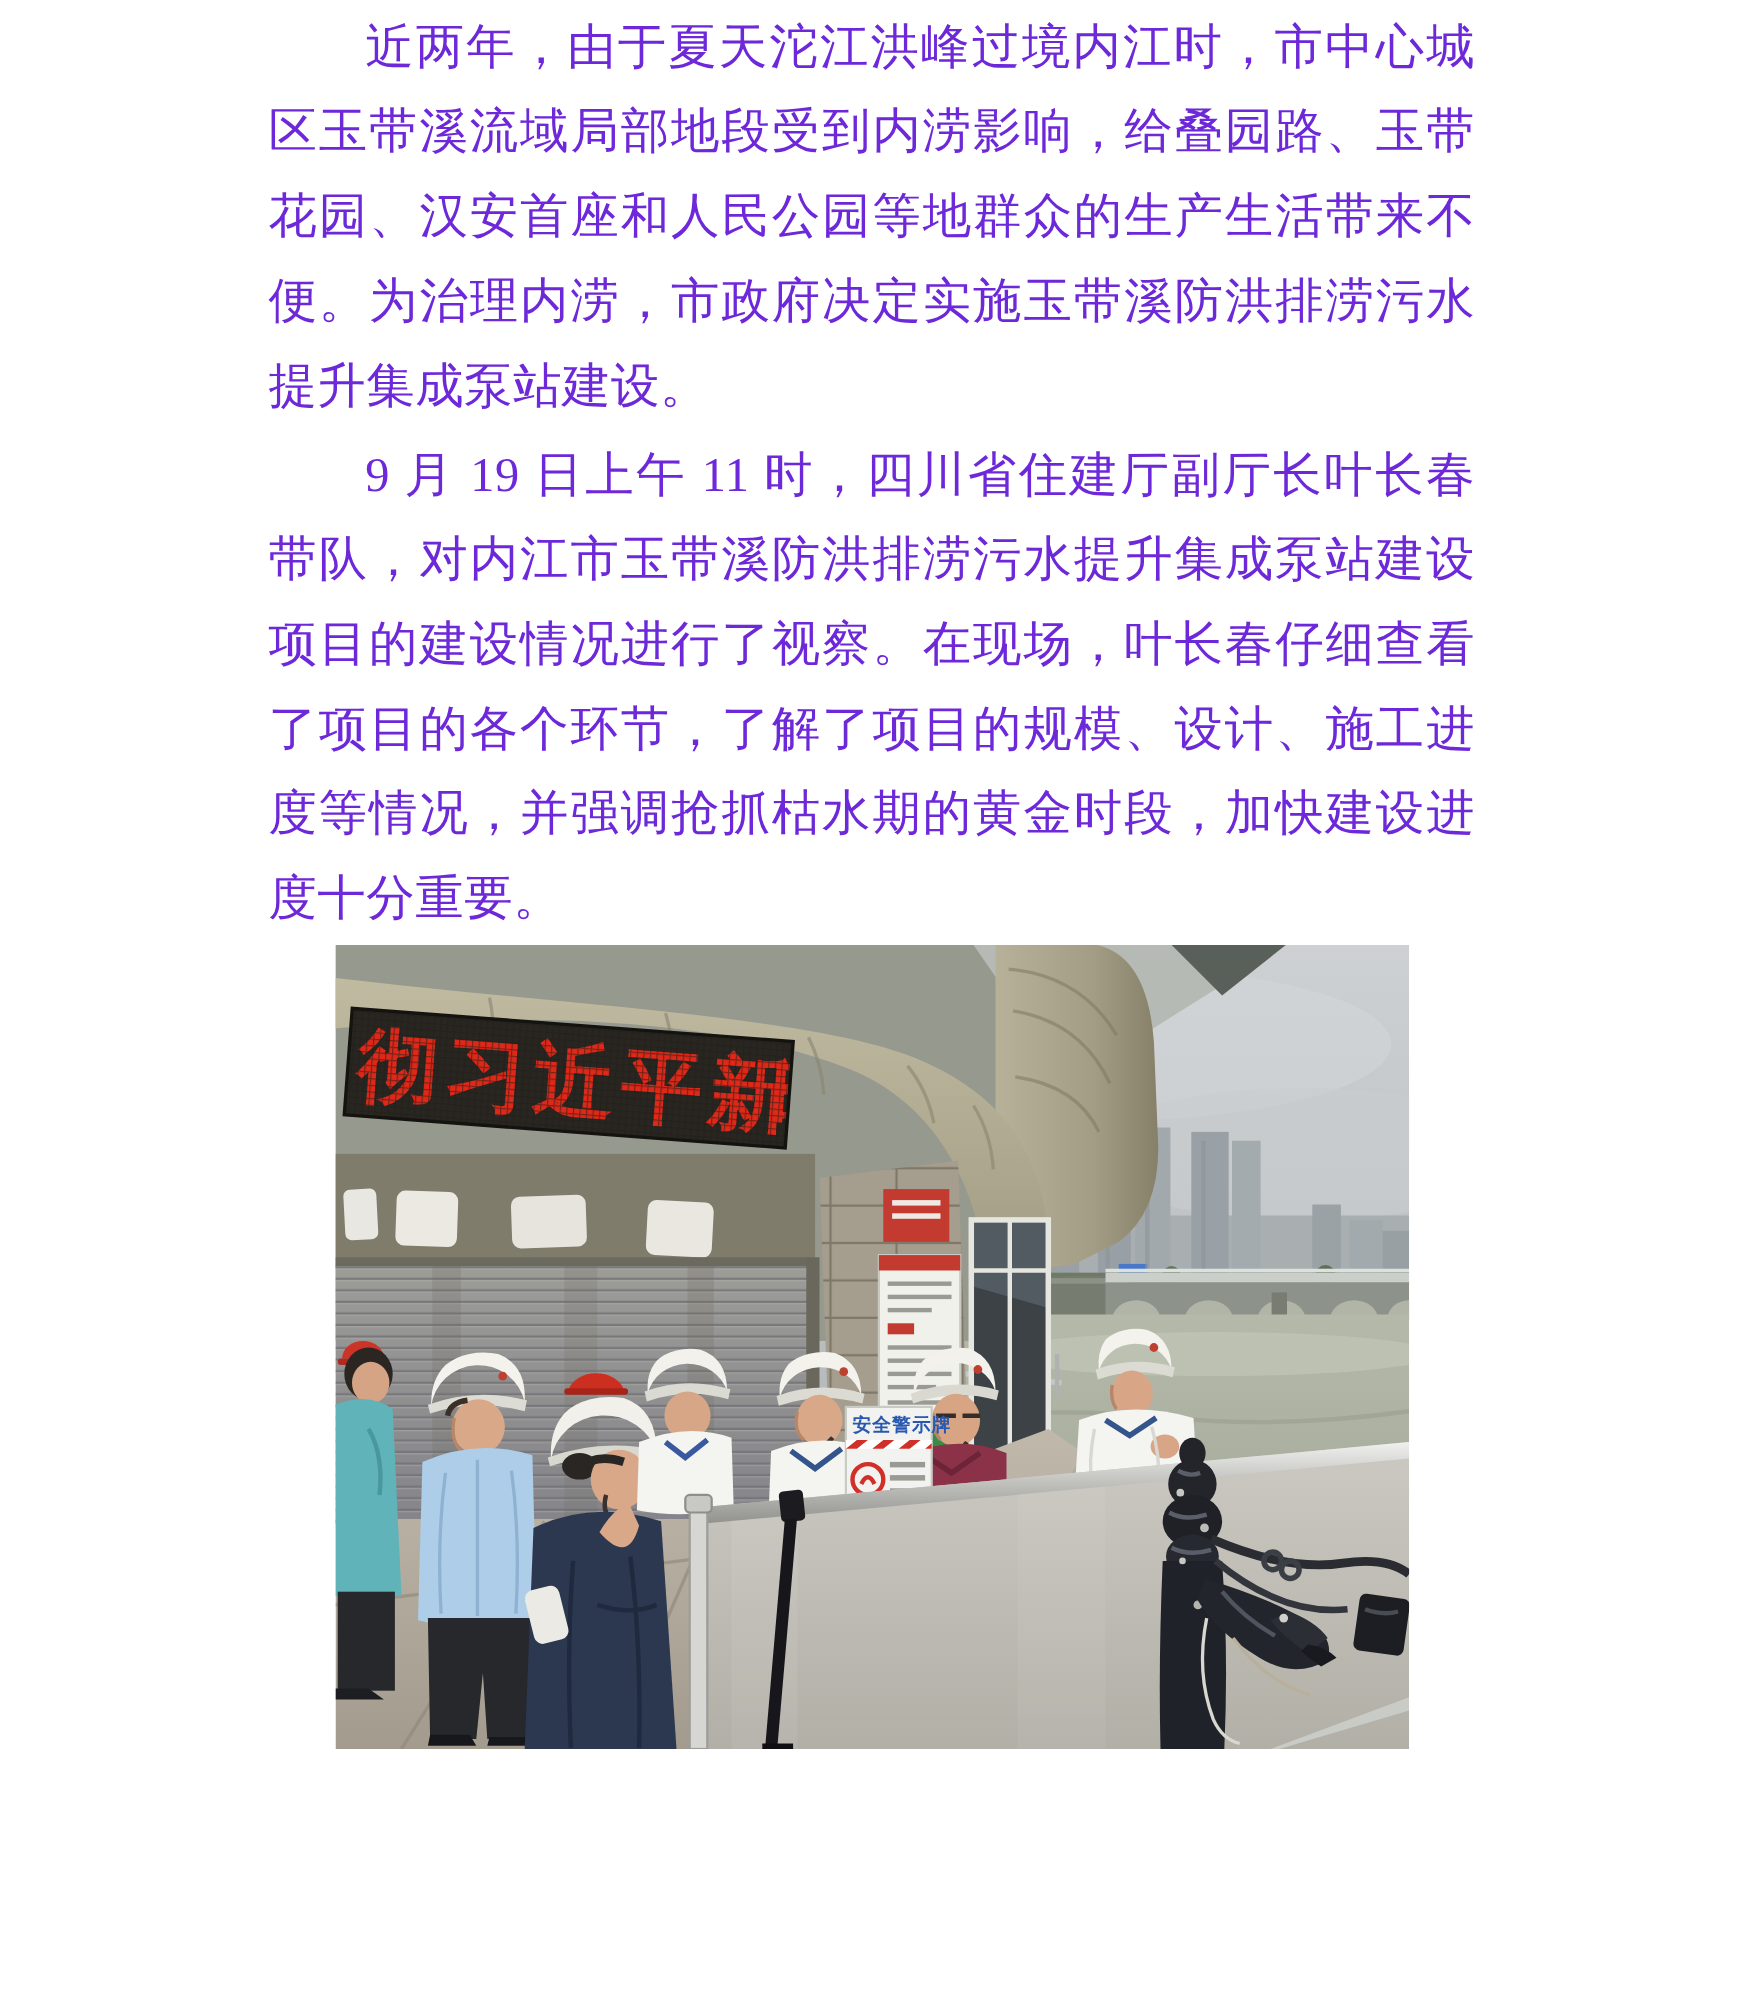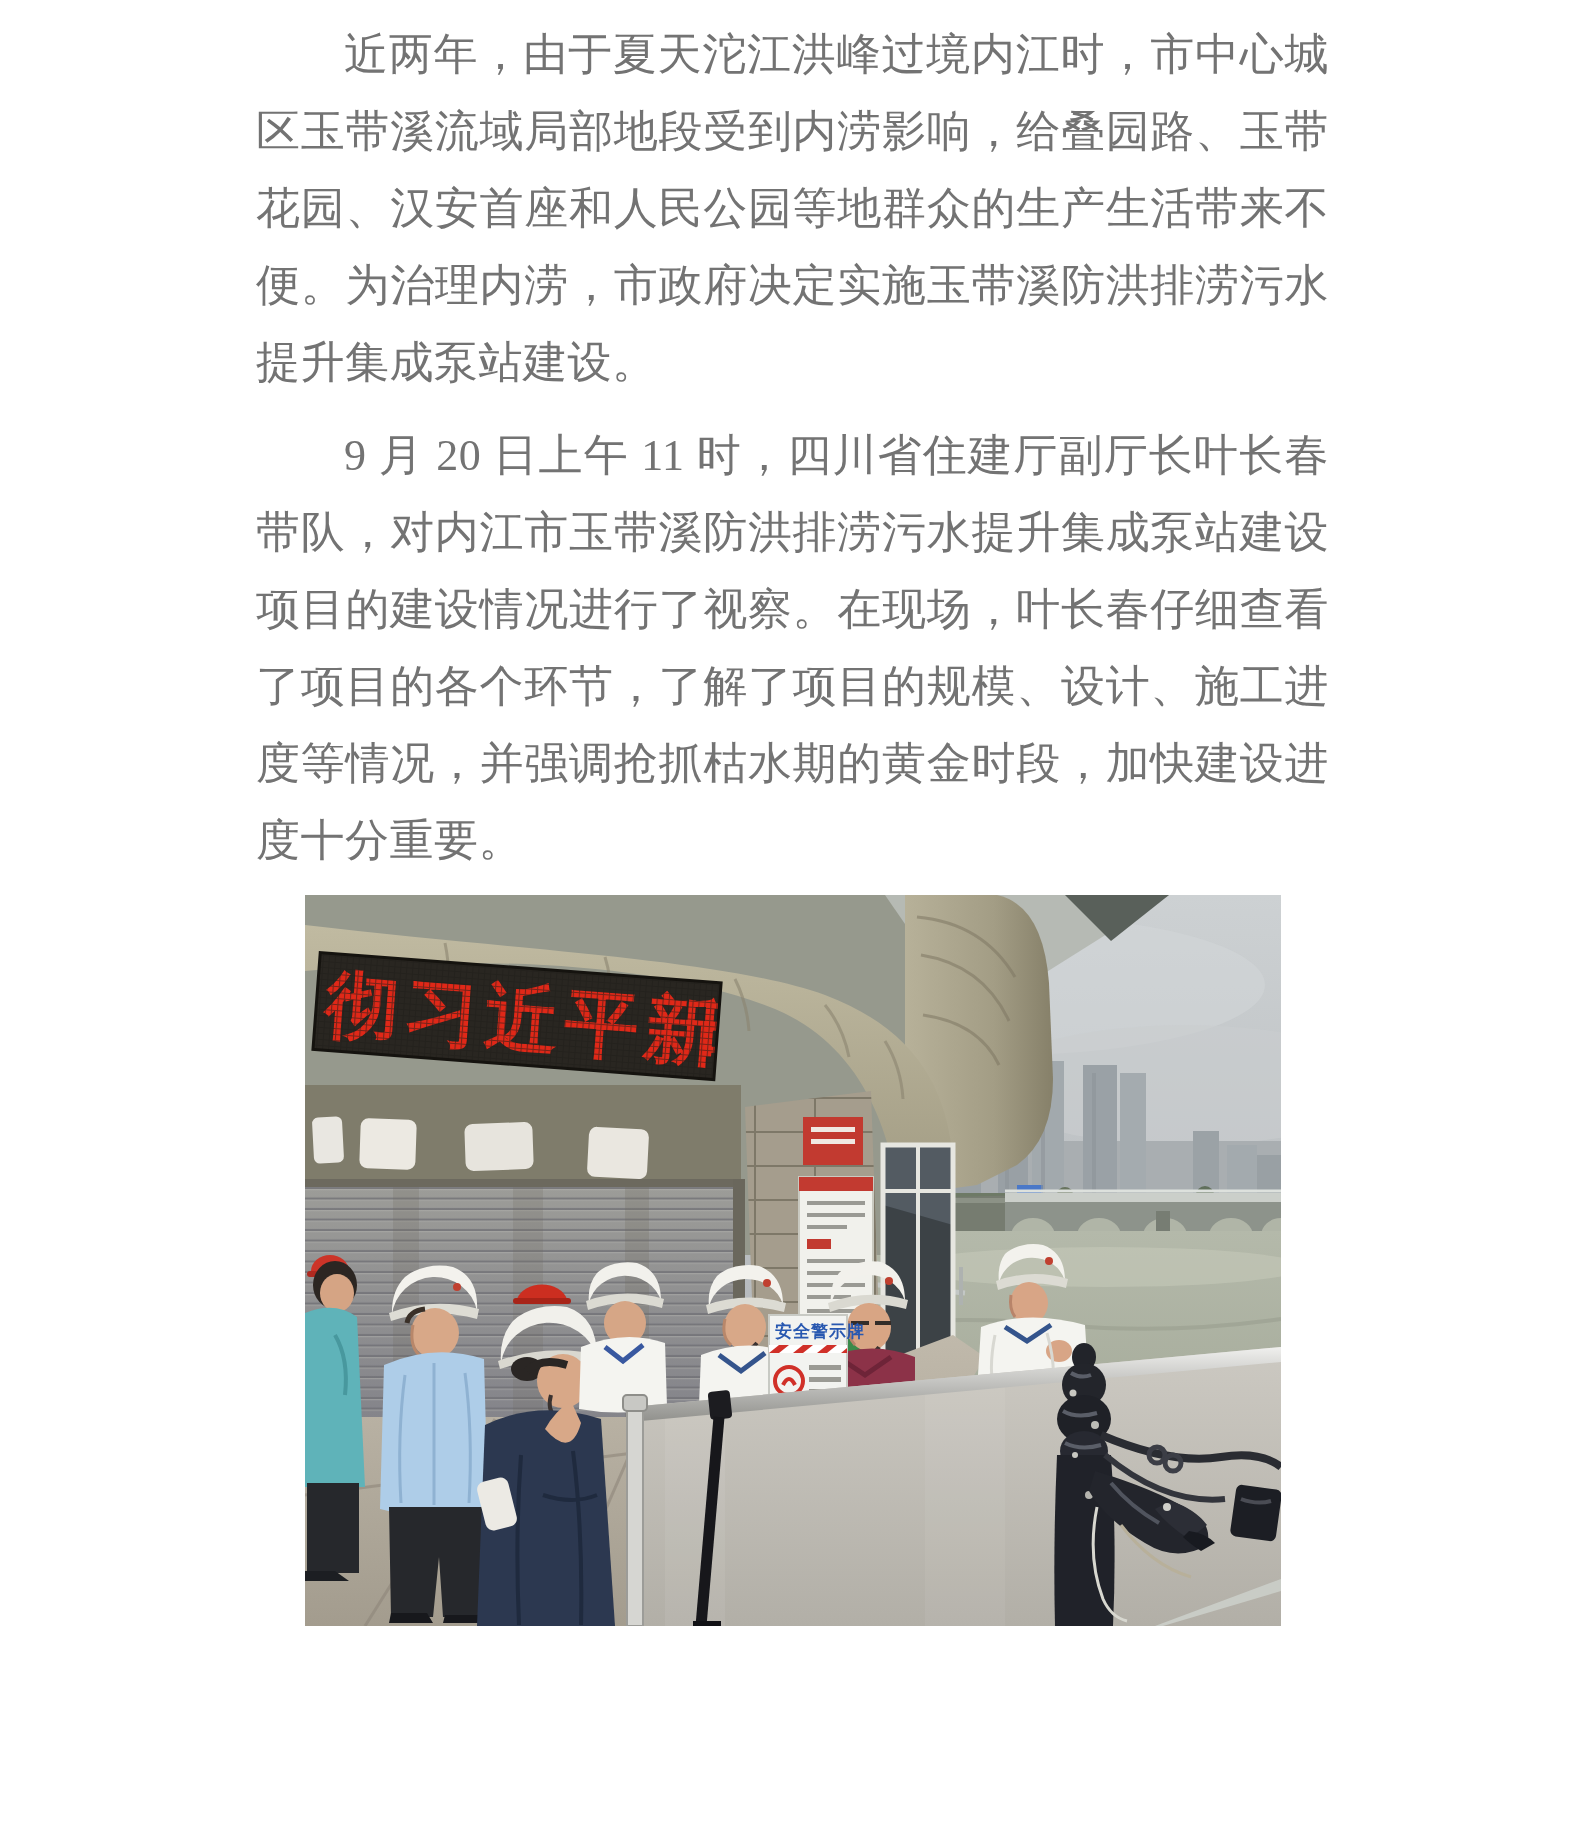--- a/index.html
+++ b/index.html
@@ -2,32 +2,32 @@
 <html><head>
 <meta charset="utf-8">
 <style>
   html,body{margin:0;padding:0;}
   body{
     width:1587px;height:1824px;overflow:hidden;background:#ffffff;
     font-family:"Liberation Serif","DejaVu Serif",serif;color:#000;
   }
   .article{padding:0 242px 0 240px;}
   .body-paragraph{
-    margin:16px;font-size:44px;line-height:77px;text-align:justify;
-    text-indent:2em;letter-spacing:0.5px;color:#737373;
+    margin:4px;font-size:44px;line-height:77px;text-align:justify;
+    text-indent:2em;letter-spacing:0.5px;color:#6d28d9;
   }
   .photo-wrap{width:976px;height:731px;margin:4px auto 0 auto;display:block;}
   .photo-wrap svg{display:block;width:976px;height:731px;}
 </style>
 </head>
 <body>
 
 <div class="article">
   <p class="body-paragraph">近两年，由于夏天沱江洪峰过境内江时，市中心城区玉带溪流域局部地段受到内涝影响，给叠园路、玉带花园、汉安首座和人民公园等地群众的生产生活带来不便。为治理内涝，市政府决定实施玉带溪防洪排涝污水提升集成泵站建设。</p>
-  <p class="body-paragraph">9 月 20 日上午 11 时，四川省住建厅副厅长叶长春带队，对内江市玉带溪防洪排涝污水提升集成泵站建设项目的建设情况进行了视察。在现场，叶长春仔细查看了项目的各个环节，了解了项目的规模、设计、施工进度等情况，并强调抢抓枯水期的黄金时段，加快建设进度十分重要。</p>
+  <p class="body-paragraph">9 月 19 日上午 11 时，四川省住建厅副厅长叶长春带队，对内江市玉带溪防洪排涝污水提升集成泵站建设项目的建设情况进行了视察。在现场，叶长春仔细查看了项目的各个环节，了解了项目的规模、设计、施工进度等情况，并强调抢抓枯水期的黄金时段，加快建设进度十分重要。</p>
 
   <div class="photo-wrap">
     <svg viewBox="0 0 976 731" xmlns="http://www.w3.org/2000/svg">
       <defs>
         <linearGradient id="skyG" x1="0" y1="0" x2="0" y2="1">
           <stop offset="0" stop-color="#cdd1d3"></stop>
             <stop offset="1" stop-color="#b6babd"></stop>
         </linearGradient>
         <linearGradient id="riverG" x1="0" y1="0" x2="0" y2="1">
           <stop offset="0" stop-color="#b4b9aa"></stop>

